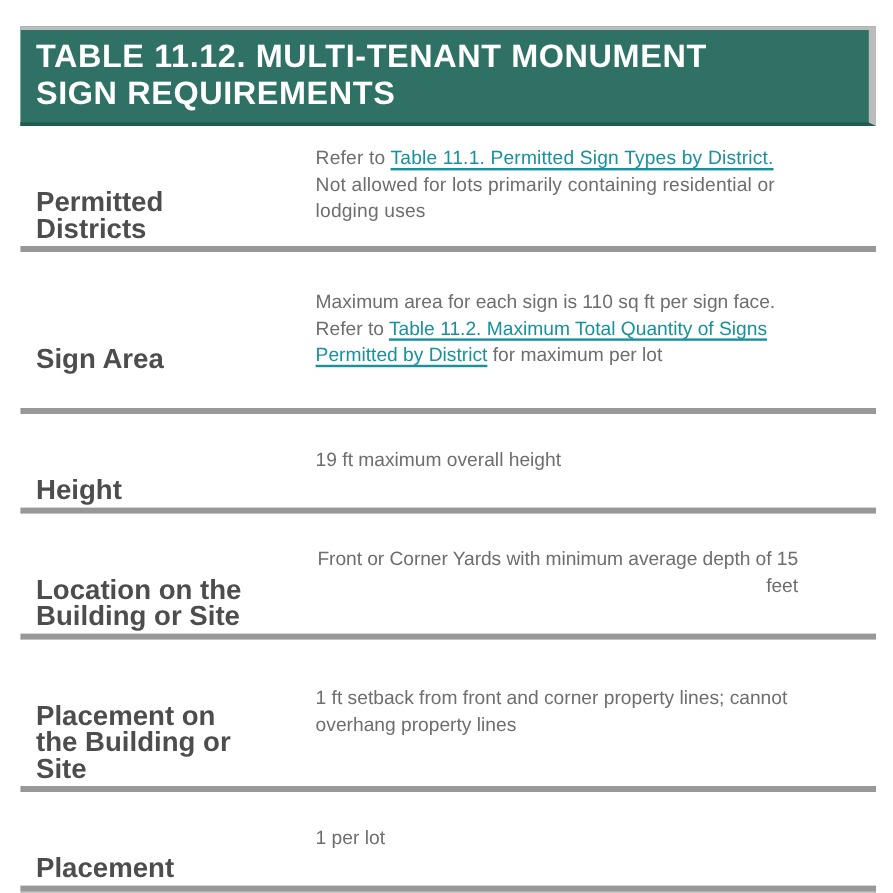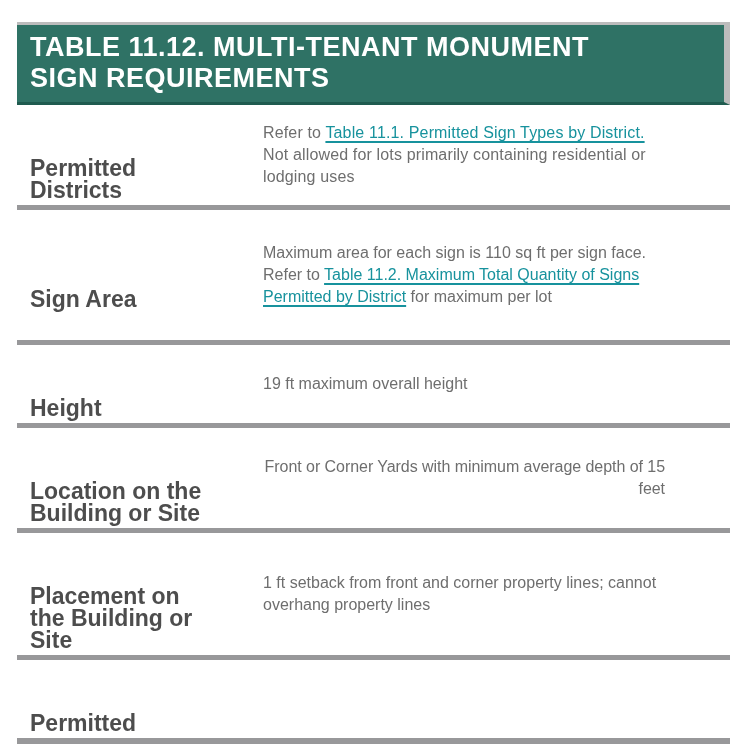--- a/index.html
+++ b/index.html
@@ -101,21 +101,22 @@
         <div class="cell-label">Location on the Building or Site</div>
         <div class="cell-value"><span>Front or Corner Yards with minimum average depth of 15 feet</span></div>
       </div>
       <div class="divider"></div>
       <div class="row row-5">
         <div class="cell-label">Placement on the Building or Site</div>
         <div class="cell-value"><span>1 ft setback from front and corner property lines; cannot overhang property lines</span></div>
       </div>
       <div class="divider"></div>
       <div class="row row-6">
-        <div class="cell-label">Permitted</div>
+        <div class="cell-label">Placement</div>
+        <div class="cell-value"><span>1 per lot</span></div>
       </div>
       <div class="divider"></div>
       <div class="divider"></div>
       <div class="row row-8">
         <div class="cell-label">Materials</div>
       </div>
       <div class="divider"></div>
     </div>
 </div>
 

